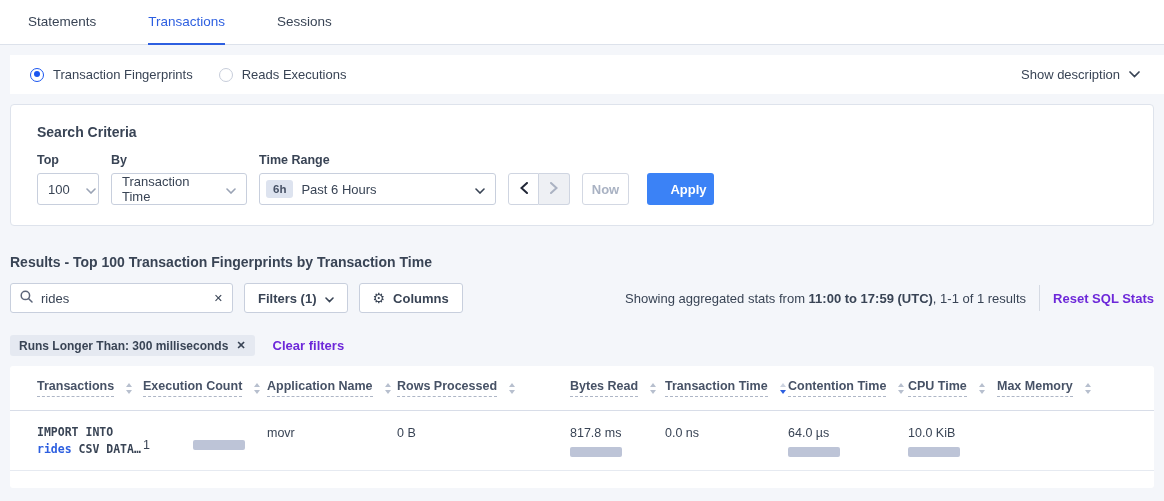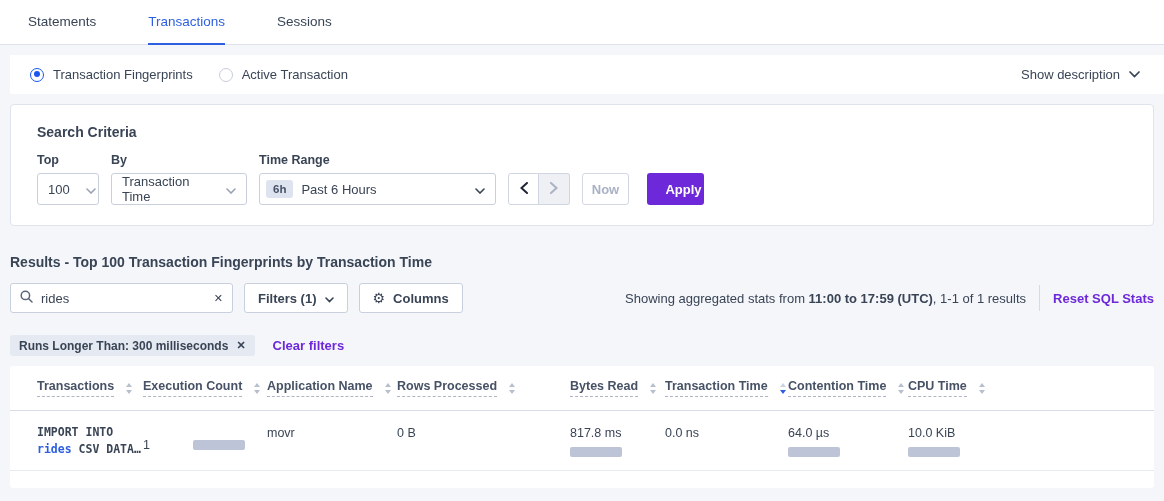--- a/index.html
+++ b/index.html
@@ -63,22 +63,22 @@
     display:flex; align-items:center; justify-content:center; cursor:pointer;
   }
   .nav-btn.left { border-radius:3px 0 0 3px; }
   .nav-btn.right { border-radius:0 3px 3px 0; border-left:none; background:#eef0f4; }
   .now-btn {
     align-self:flex-end; width:47px; height:32px; border:1px solid #d3d8e3; border-radius:3px;
     background:#fff; color:#a9b2c3; font-weight:600; font-size:13px;
     display:flex; align-items:center; justify-content:center; cursor:pointer;
   }
   .apply-btn {
-    align-self:flex-end; margin-left:6px; width:57px; height:32px; border:none; border-radius:3px;
-    background:#6d28d9; color:#fff; font-weight:700; font-size:13px;
+    align-self:flex-end; margin-left:6px; width:67px; height:32px; border:none; border-radius:3px;
+    background:#3b82f6; color:#fff; font-weight:700; font-size:13px;
     display:flex; align-items:center; justify-content:center; cursor:pointer;
     font-family:"Liberation Sans",sans-serif;
     padding-left:16px;
   }
   
   .results-heading { margin:28px 10px 0; font-size:14px; font-weight:700; }
   .toolbar-row { margin:13px 10px 0; display:flex; align-items:center; }
   .search-box {
     width:223px; height:30px; border:1px solid #c8cfdd; border-radius:3px; background:#fff;
     display:flex; align-items:center; padding:0 9px; gap:8px;
@@ -141,21 +141,21 @@
   <div class="tab">Sessions</div>
 </div>
 
 <div class="radio-band">
   <div class="radio-opt">
     <span class="radio-circle checked"></span>
     <span>Transaction Fingerprints</span>
   </div>
   <div class="radio-opt">
     <span class="radio-circle"></span>
-    <span>Active Transaction</span>
+    <span>Reads Executions</span>
   </div>
   <div class="show-desc">
     <span>Show description</span>
     <span class="sort-icon">
       <svg width="11" height="7" viewBox="0 0 11 7">
           <path d="M1 1l4.5 4.5L10 1" stroke="#394455" stroke-width="1.7" fill="none" stroke-linecap="round"></path>
         </svg>
     </span>
   </div>
 </div>
@@ -328,20 +328,29 @@
     </div>
     <div class="th">
       <span class="th-label">CPU Time</span>
       <span class="sort-icon">
         <svg width="8" height="11" viewBox="0 0 8 11">
             <path d="M4 0l3 4H1z" fill="#b7bfce"></path>
             <path d="M4 11L1 7h6z" fill="#b7bfce"></path>
           </svg>
       </span>
     </div>
+    <div class="th">
+      <span class="th-label">Max Memory</span>
+      <span class="sort-icon">
+        <svg width="8" height="11" viewBox="0 0 8 11">
+            <path d="M4 0l3 4H1z" fill="#b7bfce"></path>
+            <path d="M4 11L1 7h6z" fill="#b7bfce"></path>
+          </svg>
+      </span>
+    </div>
   </div>
 
   <div class="tgrid trow">
     <div class="cell sql">
       <div>IMPORT INTO</div>
       <div><span class="hl">rides</span><span> CSV DATA…</span></div>
     </div>
     <div class="cell cell-exec">
       <span class="exec-num">1</span>
       <div class="bar" style="width: 52px;"></div>

